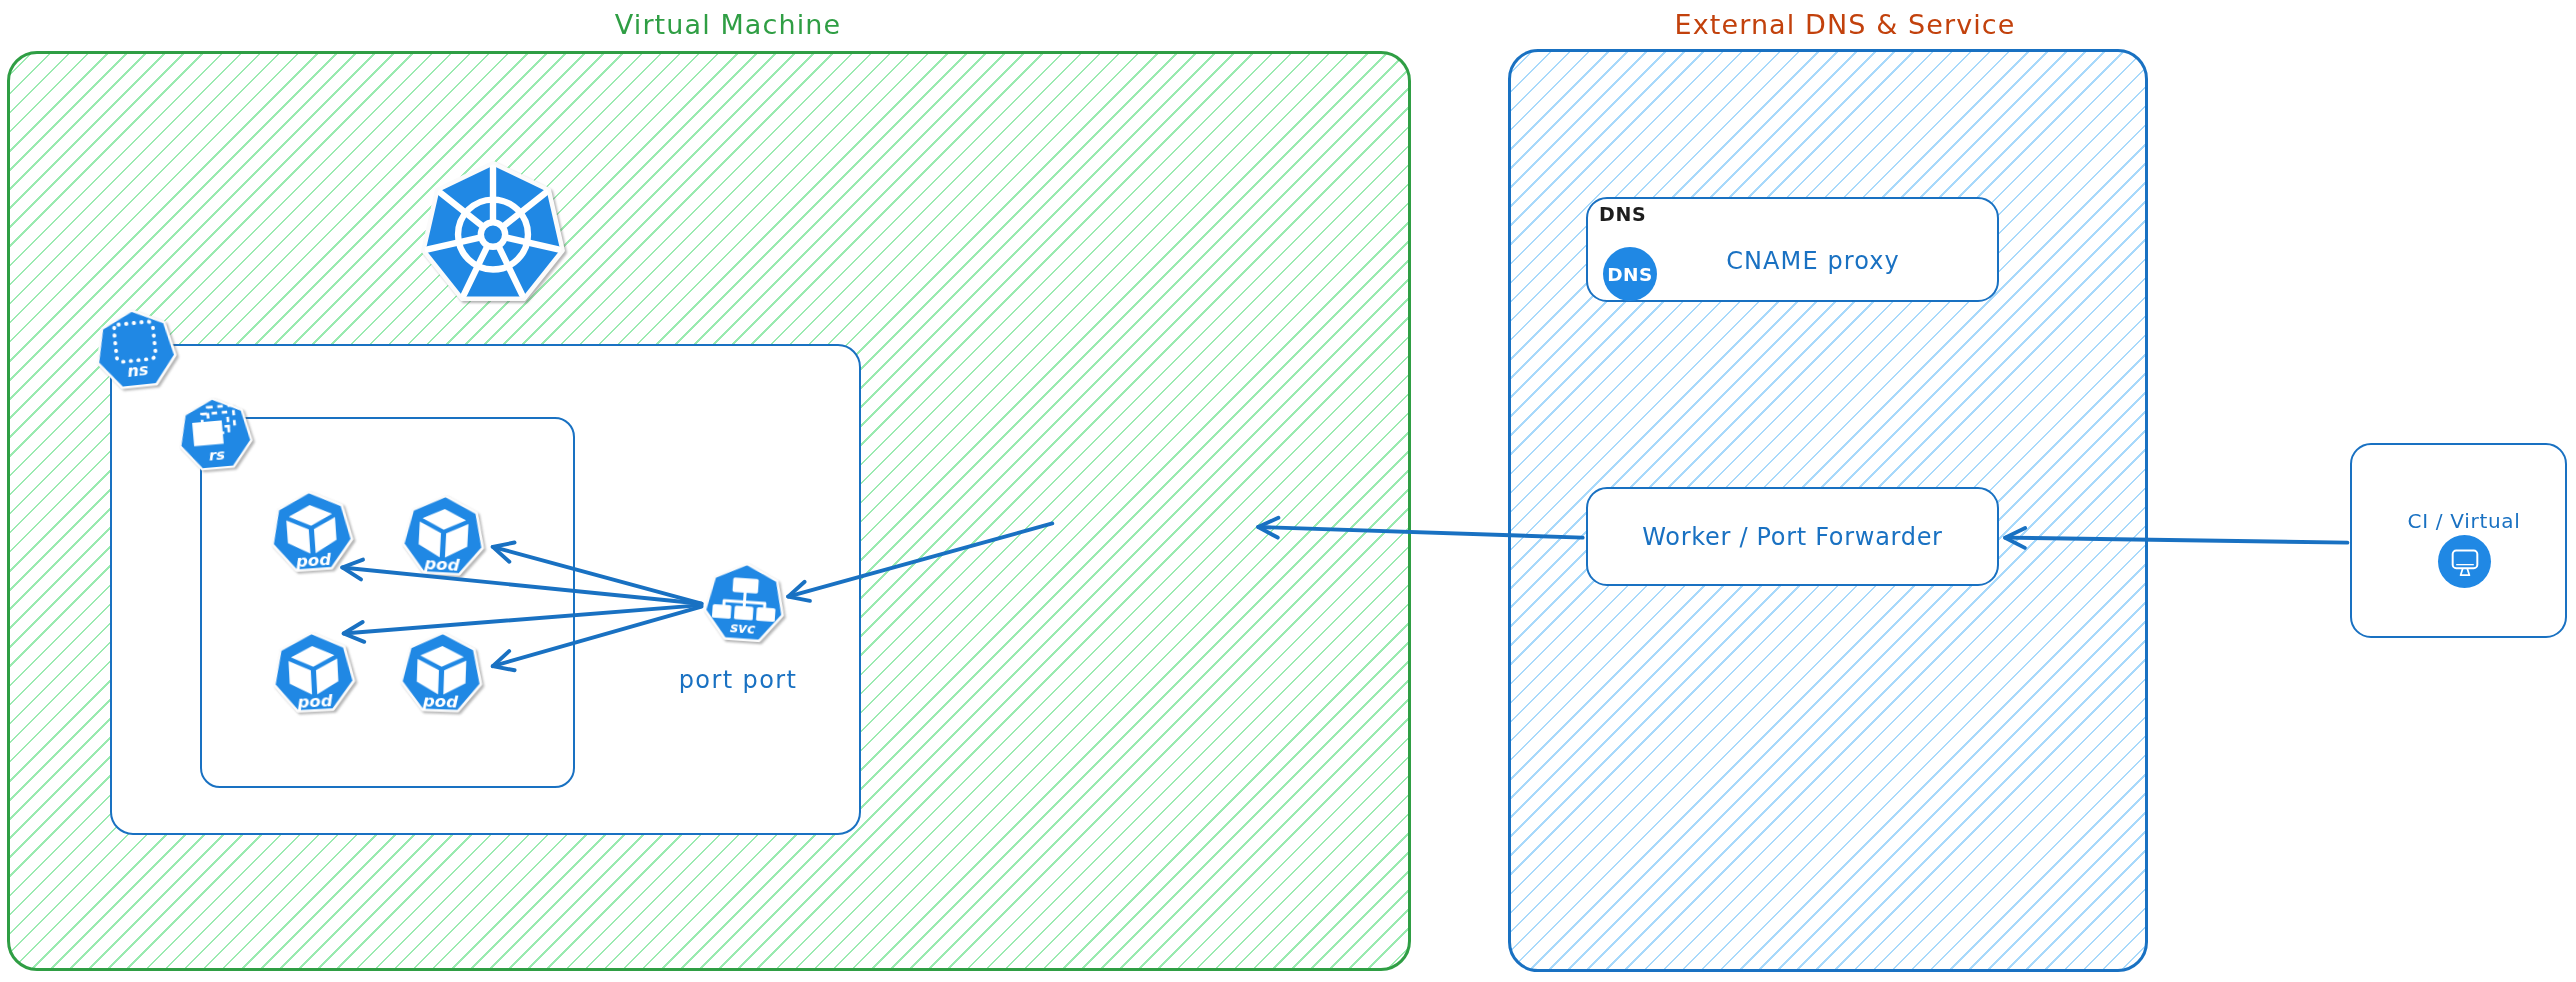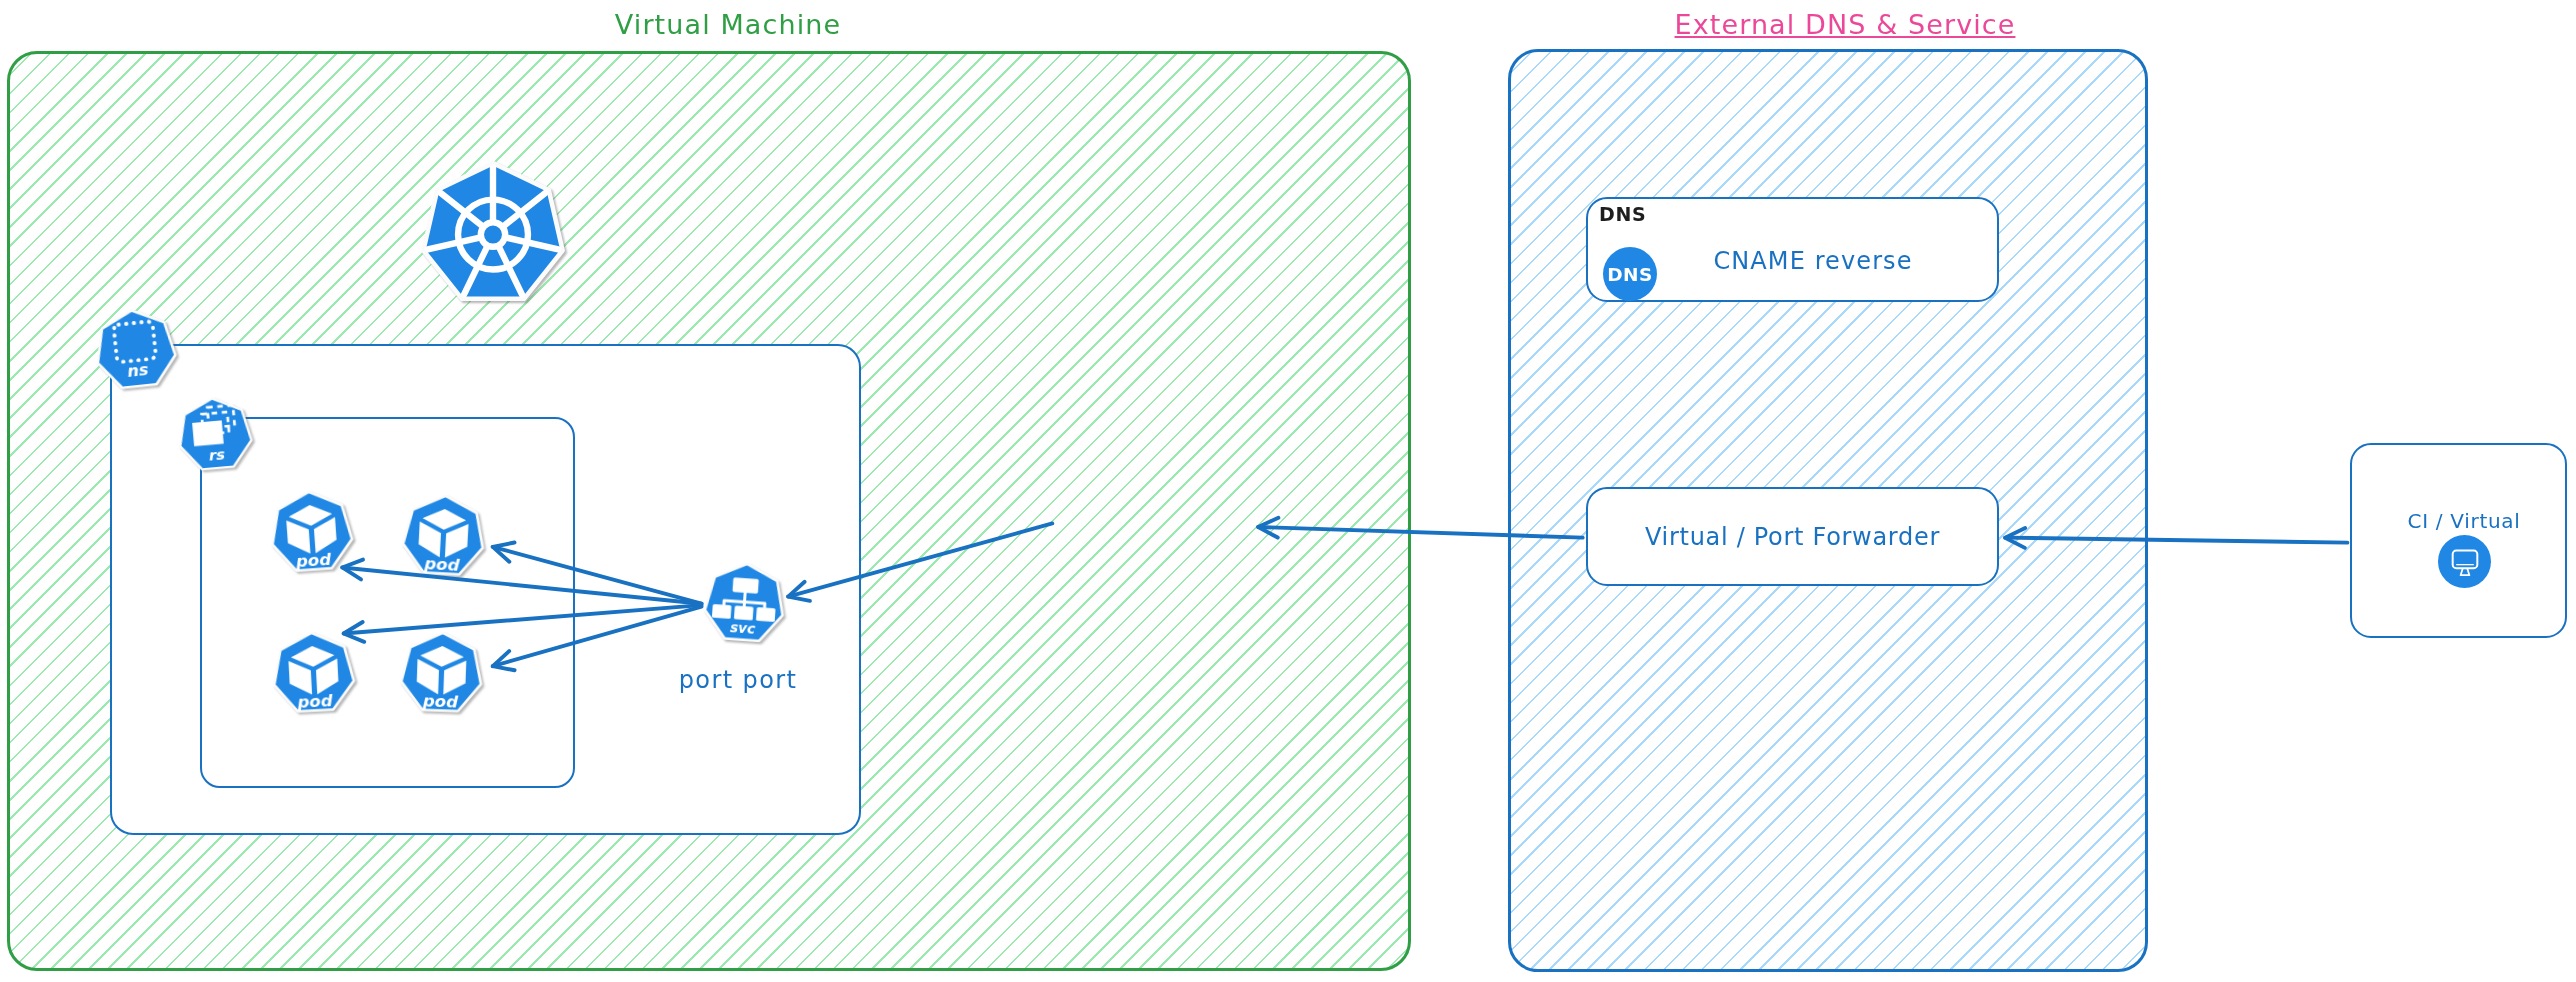--- a/index.html
+++ b/index.html
@@ -9,21 +9,21 @@
   
   .group-box{position:absolute;box-sizing:border-box;border-radius:30px;}
   .vm-box{left:7px;top:51px;width:1404px;height:920px;border:3.6px solid #2f9e44;
     background:repeating-linear-gradient(135deg,#9aeab0 0 1.8px,rgba(0,0,0,0) 1.8px 13.5px);}
   .ext-box{left:1508px;top:49px;width:640px;height:923px;border:3.6px solid #1971c2;
     background:repeating-linear-gradient(135deg,#a8d9fb 0 1.8px,rgba(0,0,0,0) 1.8px 13.5px);}
 
   .group-title{position:absolute;top:8.5px;transform:translateX(-50%);font-size:27px;
     font-weight:500;letter-spacing:1.1px;white-space:nowrap;}
   .vm-title{left:728px;color:#2f9e44;}
-  .ext-title{left:1845px;color:#ec4899;text-decoration:underline;}
+  .ext-title{left:1845px;color:#c2410c;}
 
   
   .node-box{position:absolute;box-sizing:border-box;background:#fff;}
   .ns-box{left:110px;top:344px;width:751px;height:491px;border:2.8px solid #1971c2;border-radius:23px;}
   .rs-box{left:200px;top:417px;width:375px;height:371px;border:2.8px solid #1971c2;border-radius:20px;}
   .rp-box{left:1048px;top:480px;width:204px;height:85px;border:2.8px solid #2f9e44;border-radius:21px;
           display:flex;align-items:center;justify-content:center;}
   .rp-label{color:#2f9e44;font-size:22px;letter-spacing:0.7px;white-space:nowrap;}
   .dns-box{left:1586px;top:197px;width:413px;height:105px;border:2.8px solid #1971c2;border-radius:21px;}
   .worker-box{left:1586px;top:487px;width:413px;height:99px;border:2.8px solid #1971c2;border-radius:21px;
@@ -149,24 +149,24 @@
   </svg>
 
   <div class="nodeport-label">port port</div>
 
 
   <div class="node-box dns-box"></div>
   <div class="dns-tag">DNS</div>
   <div class="dns-badge">
     <span>DNS</span>
   </div>
-  <div class="cname-label">CNAME reverse</div>
+  <div class="cname-label">CNAME proxy</div>
 
   <div class="node-box worker-box">
-    <span class="worker-label">Virtual / Port Forwarder</span>
+    <span class="worker-label">Worker / Port Forwarder</span>
   </div>
 
   <div class="node-box ci-box"></div>
   <div class="ci-label">CI / Virtual</div>
   <div class="monitor-badge">
     <svg width="44" height="44" viewBox="0 0 100 100">
       <rect x="22" y="24" width="56" height="40" rx="8" fill="none" stroke="#fff" stroke-width="4.5"></rect>
       <path d="M45,64 L40,80 L60,80 L55,64" fill="none" stroke="#fff" stroke-width="4" stroke-linejoin="round"></path>
       <line x1="30" y1="56" x2="70" y2="56" stroke="#fff" stroke-width="3"></line>
     </svg>

